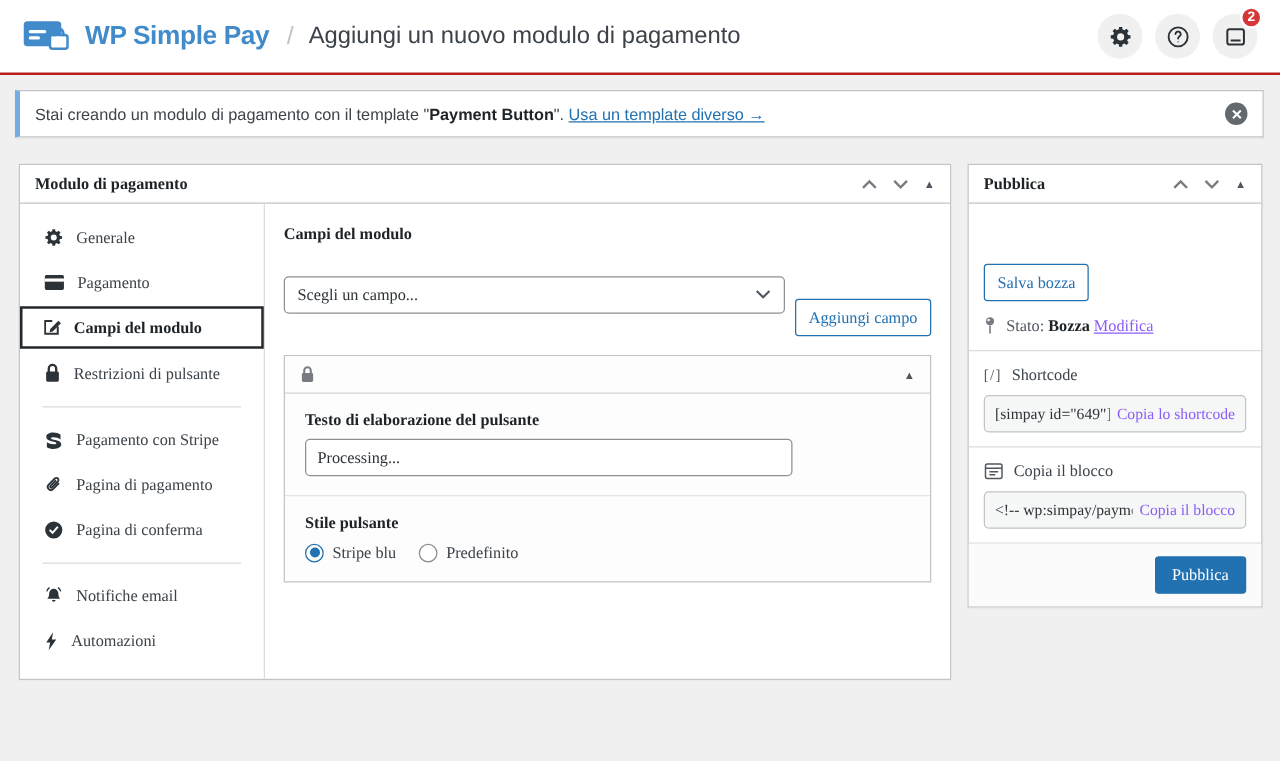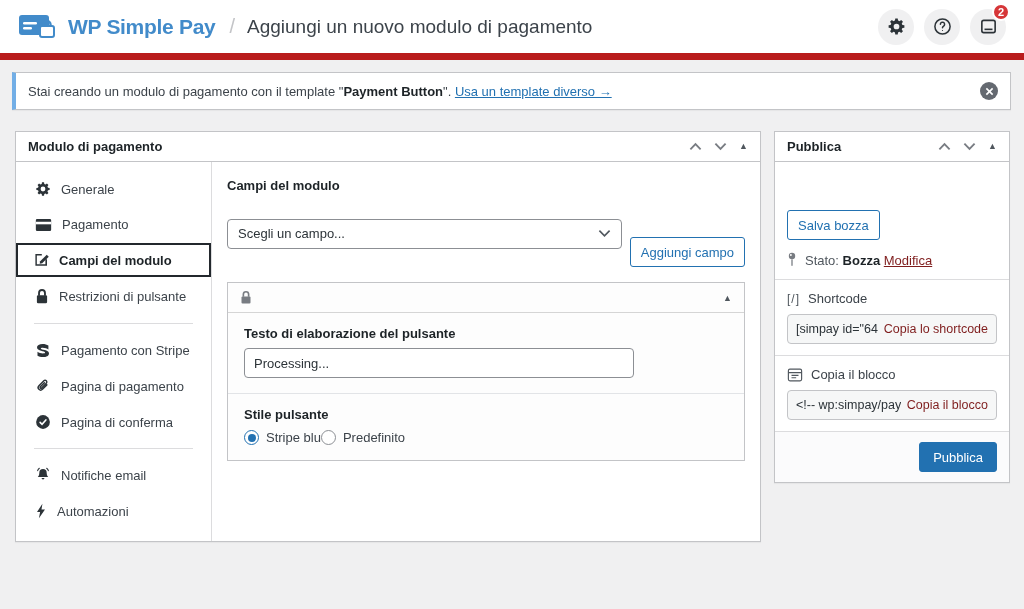--- a/index.html
+++ b/index.html
@@ -4,21 +4,21 @@
 <style>
   * { margin:0; padding:0; box-sizing:border-box; }
   html,body { width:1024px; height:609px; }
   body {
     font-family:"Liberation Sans", sans-serif;
     font-size:13px; color:#3c434a;
     background:#f0f0f1; overflow:hidden;
   }
   
   .topbar {
-    height:60px; background:#fff; border-bottom:7px solid #b91c1c;
+    height:60px; background:#fff; border-bottom:2px solid #b91c1c;
     display:flex; align-items:center; padding:2px 18px;
   }
   .brand { display:flex; align-items:center; gap:10px; }
   .brand-name { font-size:21px; font-weight:bold; color:#428bca; letter-spacing:-0.3px; }
   .crumb-sep { color:#c3c4c7; font-size:20px; margin:0 12px 0 14px; }
   .page-title { font-size:19px; color:#3c434a; }
   .topbar-actions { margin-left:auto; display:flex; align-items:center; gap:10px; }
   .round-btn {
     width:36px; height:36px; border-radius:50%; background:#f0f0f1; border:none;
     display:flex; align-items:center; justify-content:center; cursor:pointer;
@@ -37,21 +37,21 @@
     padding:9px 12px 9px 12px; display:flex; align-items:center;
   }
   .notice b { color:#1d2327; }
   .notice a { color:#2271b1; }
   .notice-close {
     margin-left:auto; width:18px; height:18px; border-radius:50%;
     background:#646970; color:#fff; display:flex; align-items:center; justify-content:center;
     cursor:pointer; flex:0 0 auto;
   }
   
-  .columns { display:flex; align-items:flex-start; gap:13px; margin:21px 14px 0 15px; }
+  .columns { display:flex; align-items:flex-start; gap:13px; margin:21px 14px 0 15px;font-family:Liberation Serif, serif; }
   .metabox { background:#fff; border:1px solid #c3c4c7; box-shadow:0 1px 1px rgba(0,0,0,.04); }
   .metabox-head {
     display:flex; align-items:center; padding:7px 12px; border-bottom:1px solid #c3c4c7;
   }
   .metabox-title { font-weight:bold; font-size:13px; color:#1d2327; }
   .head-tools { margin-left:auto; display:flex; align-items:center; gap:12px; color:#787c82; }
   .head-tools .tri { font-size:9px; color:#50575e; line-height:1; cursor:pointer; }
   .head-tools svg { cursor:pointer; display:block; }
   
   .main-panel { width:747px; }
@@ -84,34 +84,34 @@
     display:flex; align-items:center; padding:7px 12px; border-bottom:1px solid #d5d5d5;
     background:#fdfdfd; color:#787c82;
   }
   .acc-head .tri { margin-left:auto; font-size:9px; color:#50575e; cursor:pointer; }
   .field-row { padding:13px 16px 15px; border-bottom:1px solid #e2e4e7; }
   .field-row:last-child { border-bottom:none; }
   .text-input {
     width:390px; height:30px; border:1px solid #8c8f94; border-radius:4px; background:#fff;
     padding:0 9px; font-size:13px; color:#2c3338; font-family:inherit;
   }
-  .radio-row { display:flex; align-items:center; margin-top:8px; }
+  .radio-row { display:flex; align-items:center; gap:18px; margin-top:8px; }
   .radio-opt { display:flex; align-items:center; gap:7px; cursor:pointer; color:#3c434a; }
   .radio-dot {
     width:15px; height:15px; border-radius:50%; border:1px solid #8c8f94; background:#fff;
     display:inline-flex; align-items:center; justify-content:center; flex:0 0 auto;
   }
   .radio-dot.on { border:1px solid #2271b1; }
   .radio-dot.on::after { content:""; width:8px; height:8px; border-radius:50%; background:#2271b1; }
   
   .side-panel { width:236px; }
   .pub-section { padding:11px 12px; border-bottom:1px solid #dcdcde; }
   .status-row { display:flex; align-items:center; gap:8px; margin-top:12px; color:#50575e; }
   .status-row b { color:#1d2327; }
-  .status-row a, .copy-link { color:#7f1d1d; cursor:pointer; }
+  .status-row a, .copy-link { color:#8b5cf6; cursor:pointer; }
   .mini-label { display:flex; align-items:center; gap:8px; color:#3c434a; margin-bottom:8px; }
   .shortcode-icon { font-size:12px; color:#50575e; letter-spacing:1px; }
   .code-box {
     display:flex; align-items:center; border:1px solid #c3c4c7; border-radius:4px;
     background:#f6f7f7; height:30px; padding:0 8px; gap:6px;
   }
   .code-text { color:#2c3338; font-size:12.5px; white-space:nowrap; overflow:hidden; flex:1; }
   .copy-link { font-size:12.5px; white-space:nowrap; }
   .pub-footer { padding:10px 12px; background:#fbfbfc; display:flex; }
   .btn-primary {

